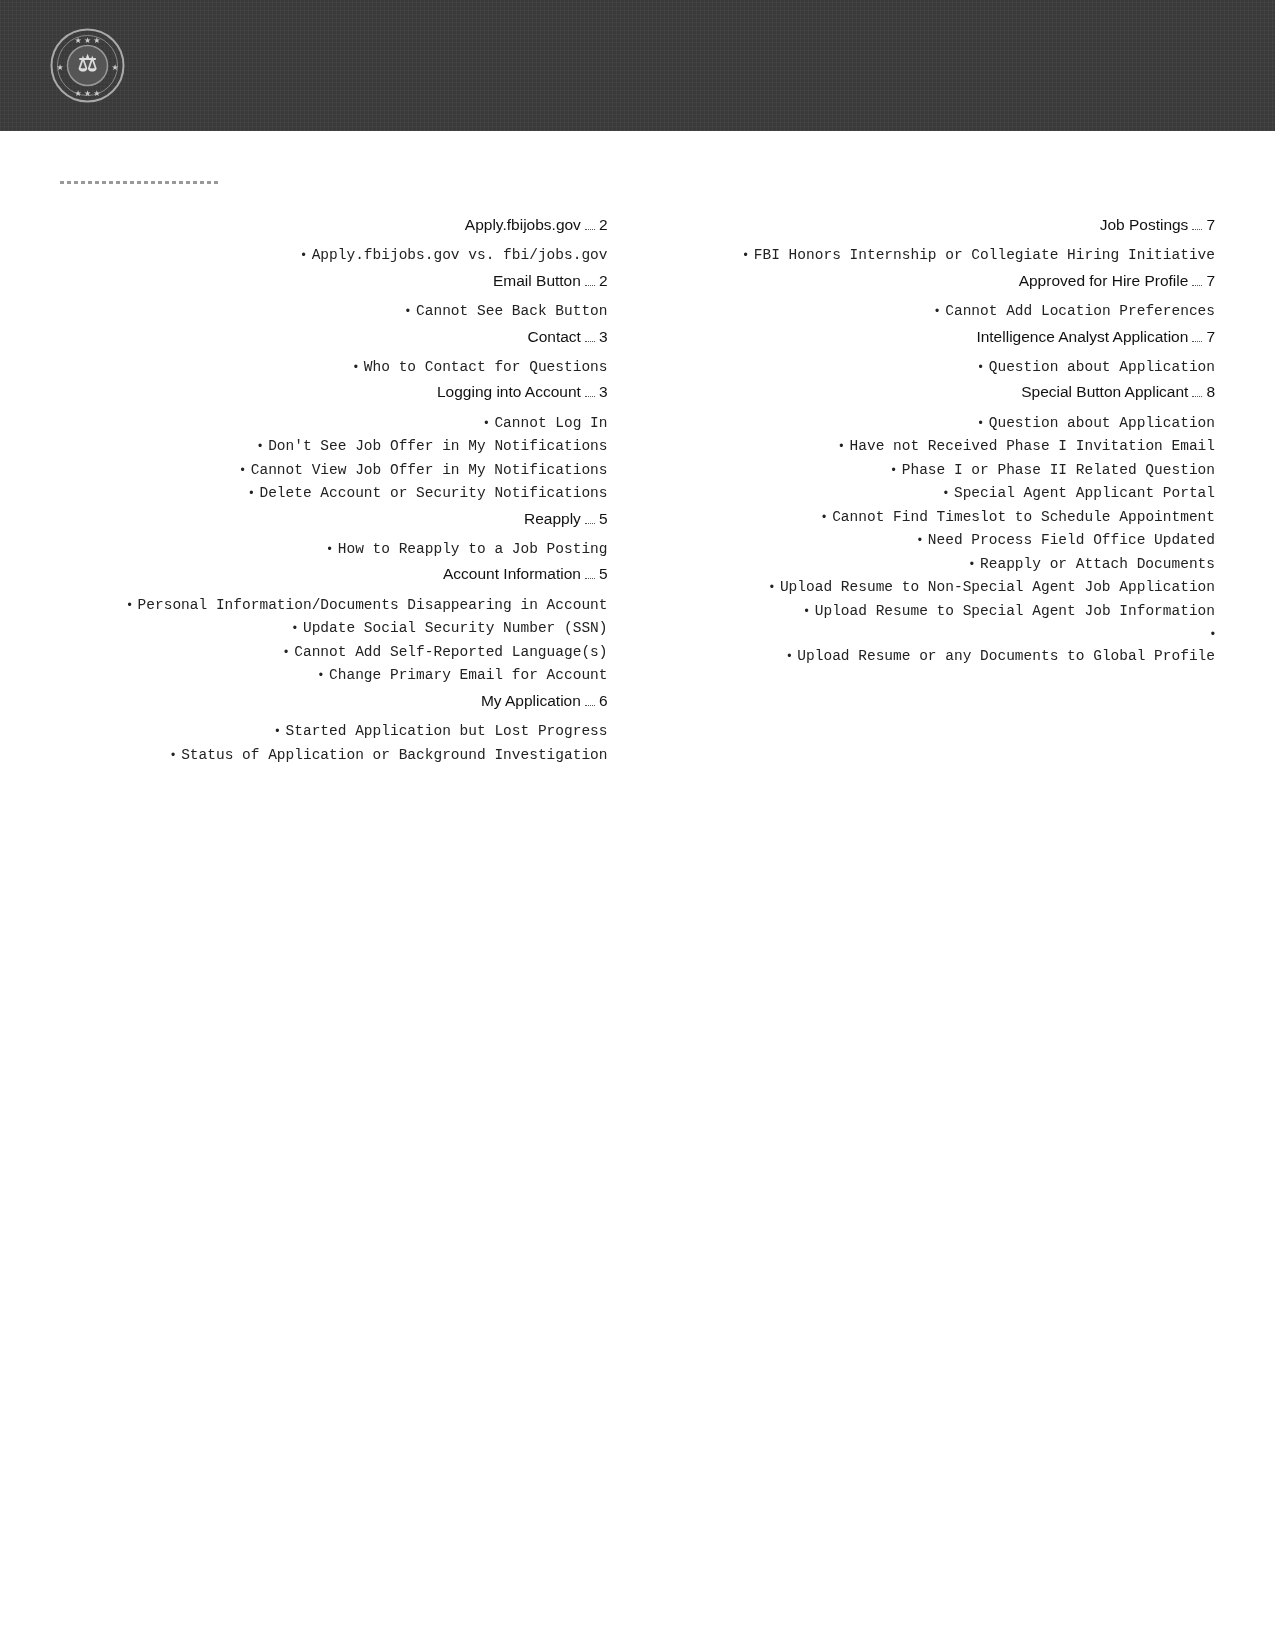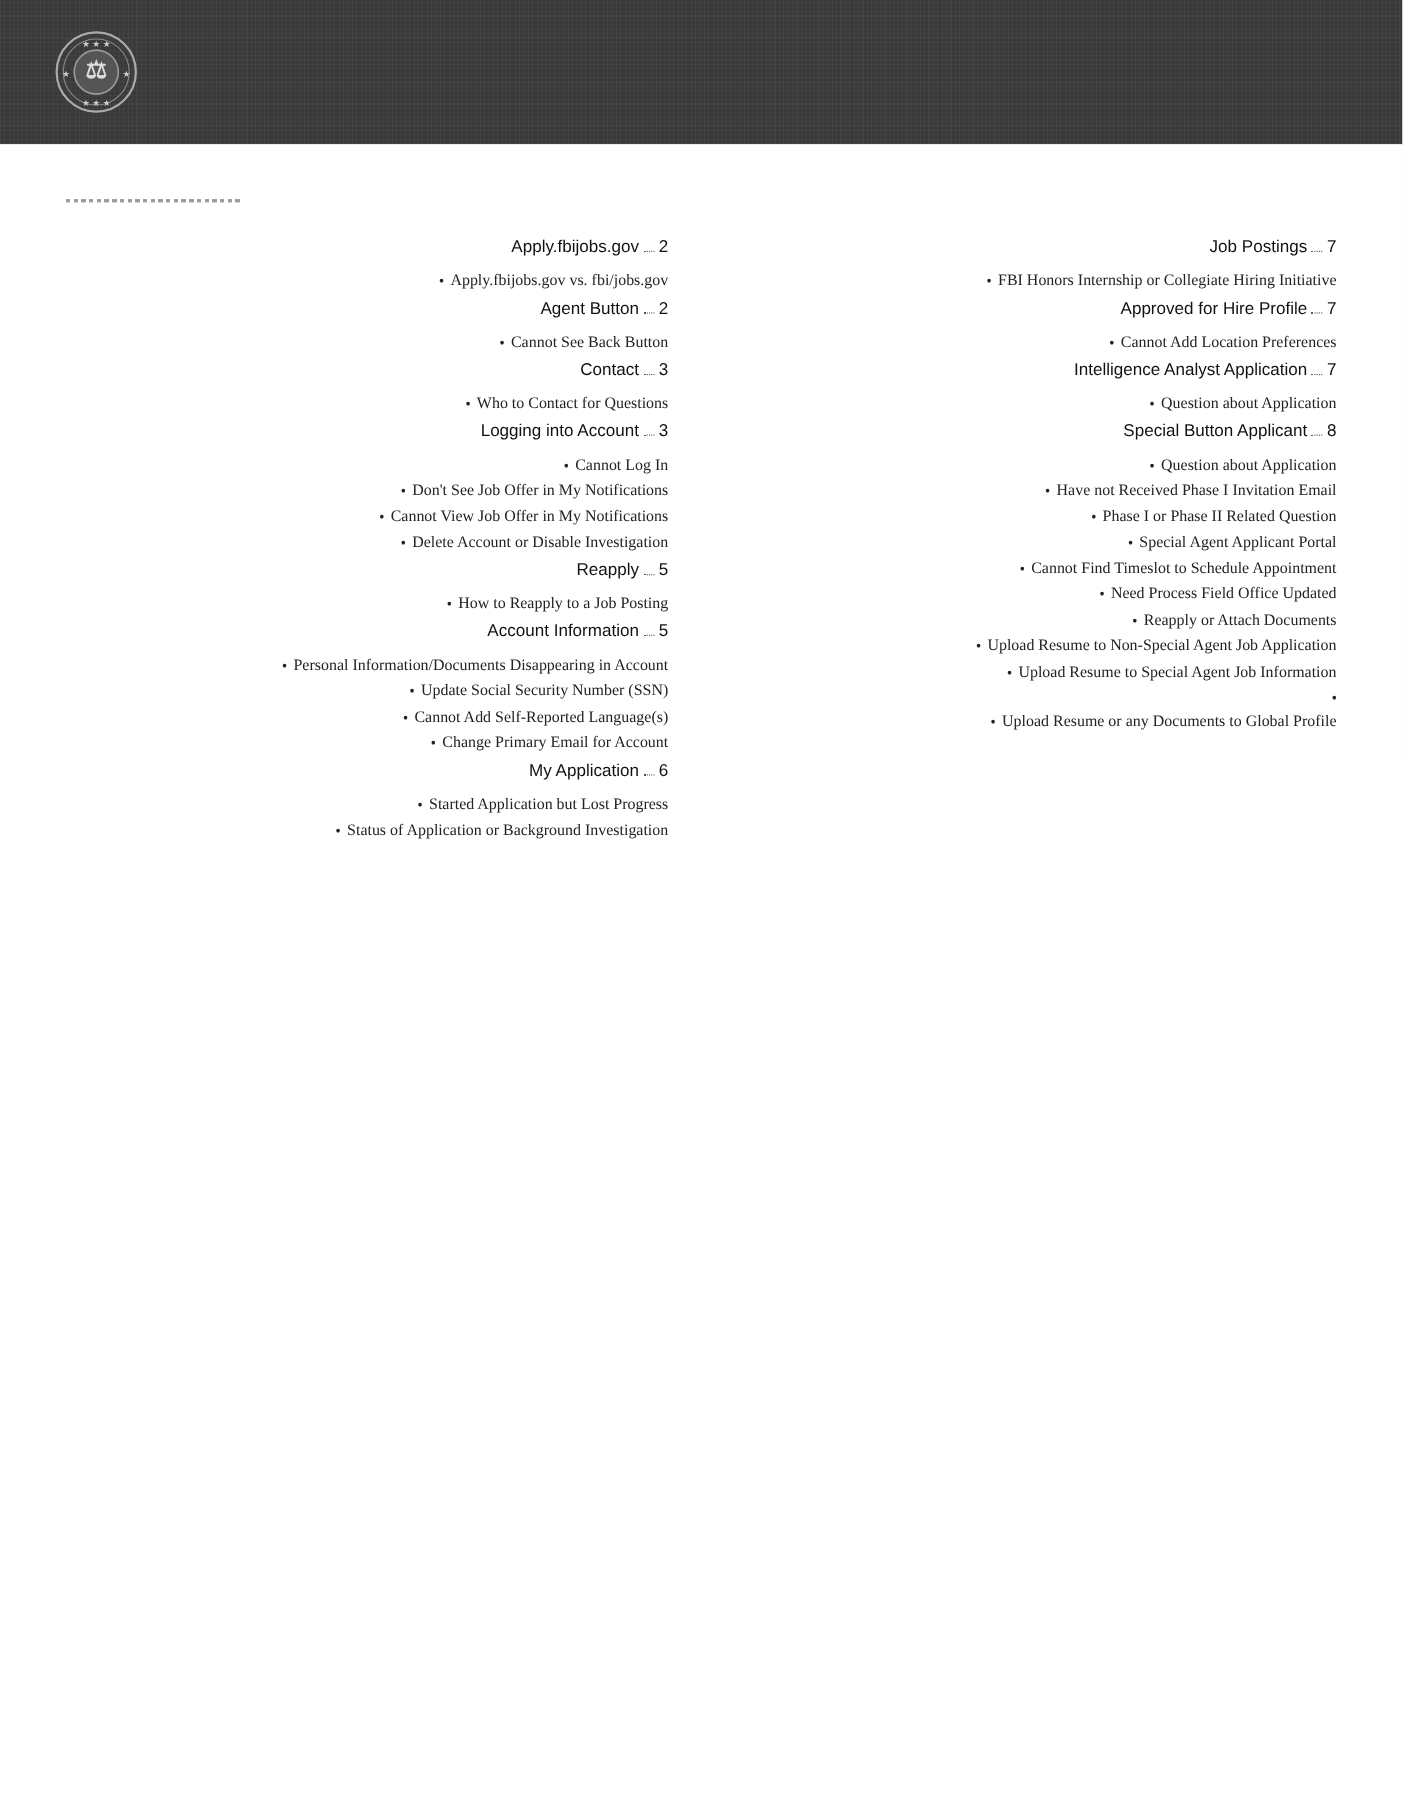--- a/index.html
+++ b/index.html
@@ -160,21 +160,21 @@
       margin-bottom: 1px;
     }
 
     .toc-sub-entry .bullet {
       flex-shrink: 0;
       font-size: 12px;
       margin-top: 2px;
     }
 
     .toc-sub-entry .sub-label {
-      font-family: Liberation Serif, serif;
+      font-family: Liberation Mono, monospace;
     }
   </style>
 </head>
 <body>
 
 <div class="page">
 
   <div class="header">
 
     <svg class="header-logo" viewBox="0 0 75 75" xmlns="http://www.w3.org/2000/svg">
@@ -209,21 +209,21 @@
               <span class="toc-dots"></span>
               <span class="toc-page">2</span>
             </div>
           </div>
           <div class="toc-sub-entry">
             <span class="bullet">•</span>
             <span class="sub-label">Apply.fbijobs.gov vs. fbi/jobs.gov</span>
           </div>
           <div class="toc-section">
             <div class="toc-main-entry">
-              <span class="toc-label">Agent Button</span>
+              <span class="toc-label">Email Button</span>
               <span class="toc-dots"></span>
               <span class="toc-page">2</span>
             </div>
           </div>
           <div class="toc-sub-entry">
             <span class="bullet">•</span>
             <span class="sub-label">Cannot See Back Button</span>
           </div>
           <div class="toc-section">
             <div class="toc-main-entry">
@@ -250,21 +250,21 @@
           <div class="toc-sub-entry">
             <span class="bullet">•</span>
             <span class="sub-label">Don't See Job Offer in My Notifications</span>
           </div>
           <div class="toc-sub-entry">
             <span class="bullet">•</span>
             <span class="sub-label">Cannot View Job Offer in My Notifications</span>
           </div>
           <div class="toc-sub-entry">
             <span class="bullet">•</span>
-            <span class="sub-label">Delete Account or Disable Investigation</span>
+            <span class="sub-label">Delete Account or Security Notifications</span>
           </div>
           <div class="toc-section">
             <div class="toc-main-entry">
               <span class="toc-label">Reapply</span>
               <span class="toc-dots"></span>
               <span class="toc-page">5</span>
             </div>
           </div>
           <div class="toc-sub-entry">
             <span class="bullet">•</span>

